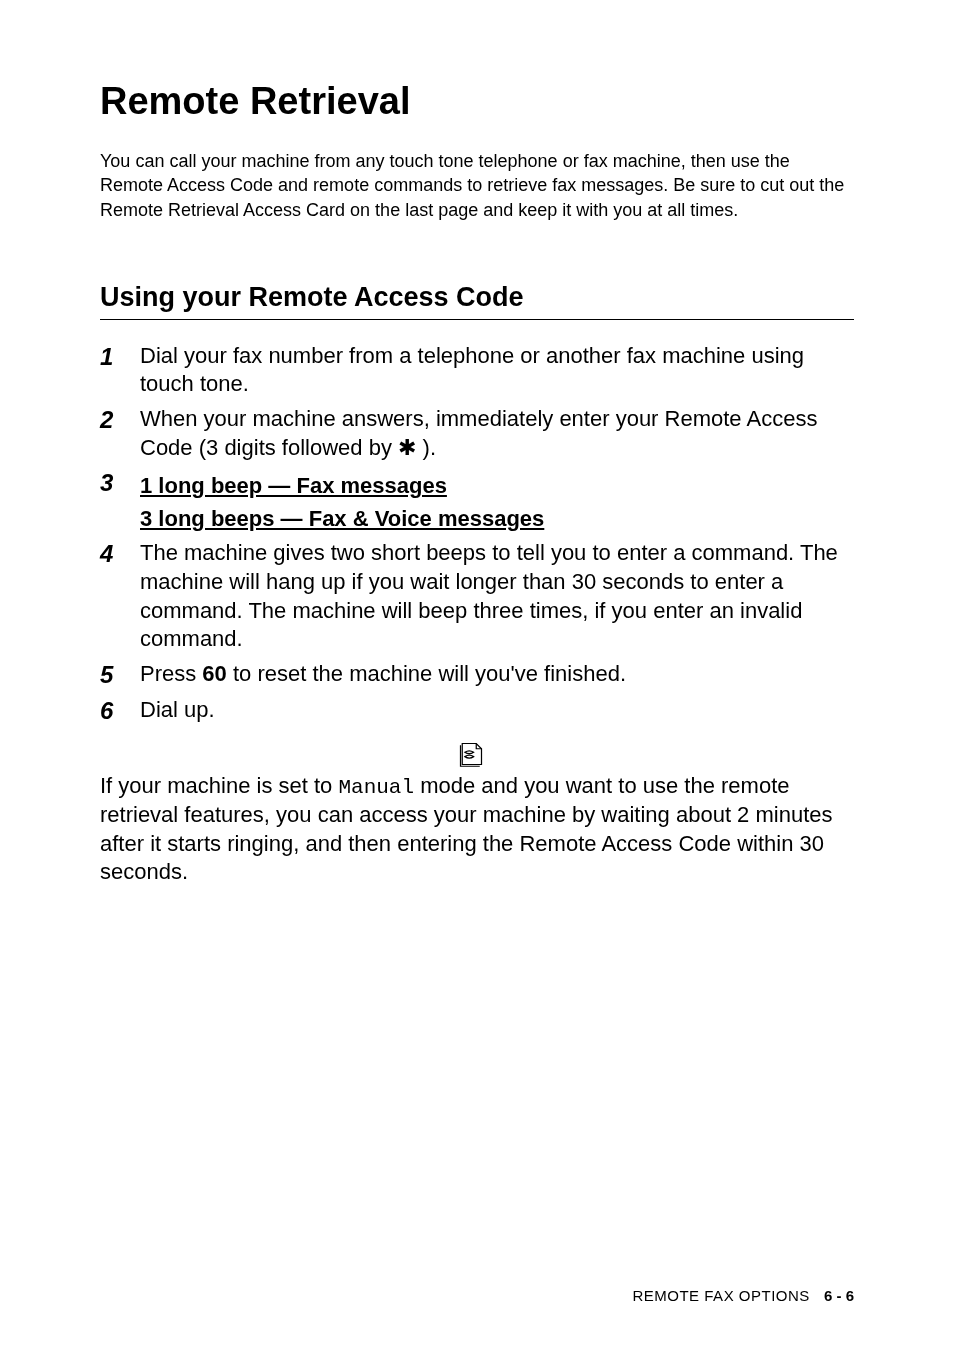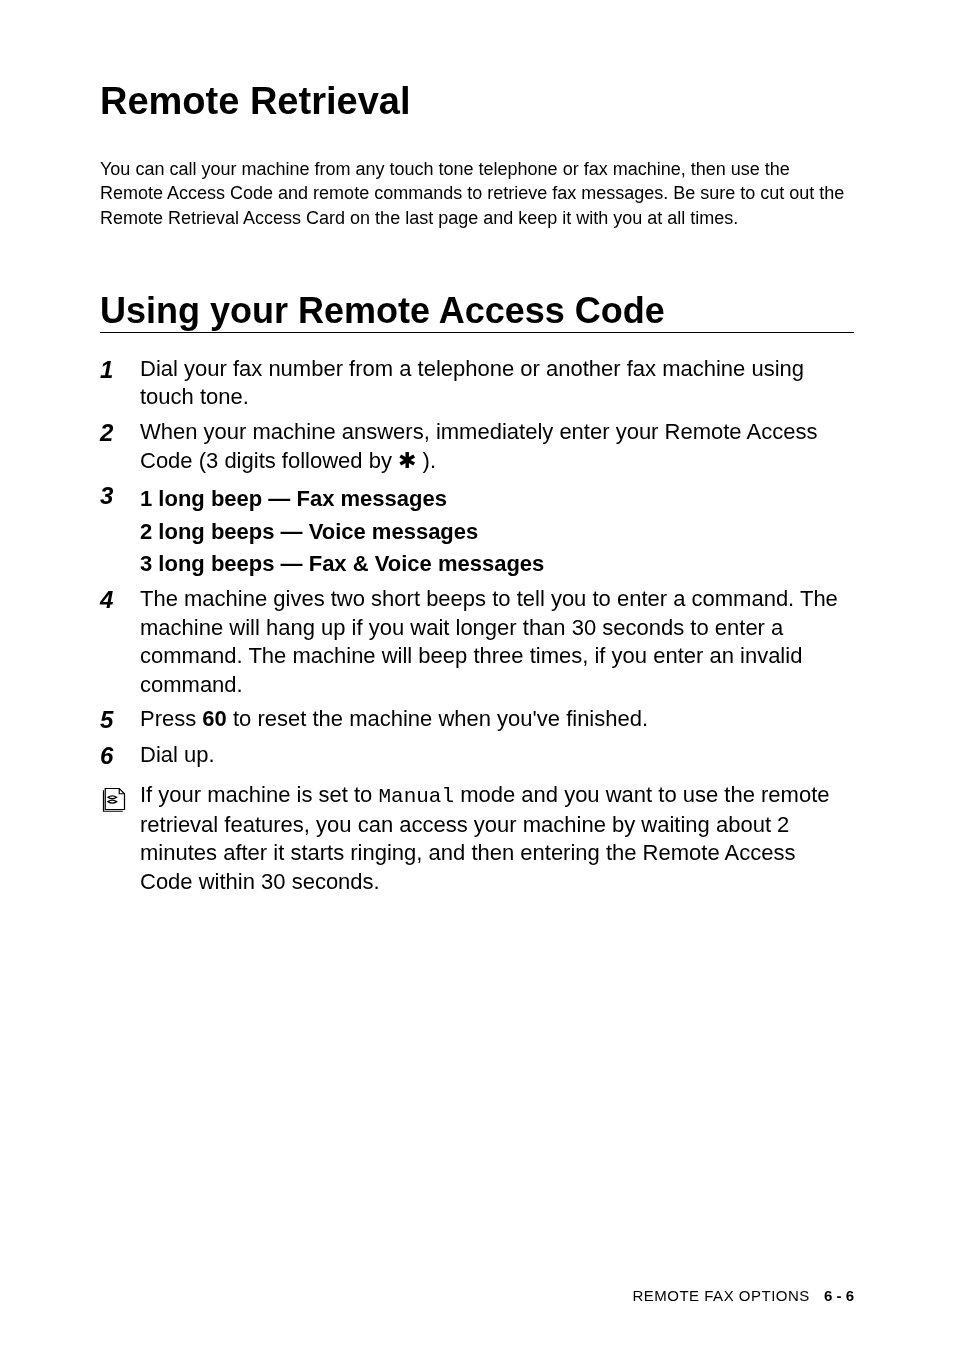--- a/index.html
+++ b/index.html
@@ -12,30 +12,31 @@
       width: 954px;
       height: 1352px;
       background: #ffffff;
       padding: 80px 100px 40px 100px;
       position: relative;
       color: #000000;
     }
     .heading1 {
       font-size: 38px;
       font-weight: bold;
-      margin-bottom: 34px;
+      margin-bottom: 26px;
     }
     .intro-text {
       font-size: 18px;
       line-height: 1.35;
       margin-bottom: 60px;
     }
     .heading2 {
-      font-size: 36px;
+      font-size: 27px;
       font-weight: bold;
+      padding-bottom: 6px;
       border-bottom: 1.5px solid #000000;
       margin-bottom: 22px;
     }
     .step-list {
       list-style: none;
     }
     .step-item {
       display: flex;
       align-items: flex-start;
       margin-bottom: 6px;
@@ -50,36 +51,38 @@
     }
     .step-content {
       font-size: 22px;
       line-height: 1.3;
       flex: 1;
     }
     .beep-line {
       font-weight: bold;
       margin-top: 4px;
       display: block;
+      text-decoration: underline;
     }
     .bold-inline {
       font-weight: bold;
     }
     .star-symbol {
       font-family: Arial, sans-serif;
     }
     .mono {
       font-family: "Courier New", Courier, monospace;
       font-size: 21px;
     }
     .note-block {
       display: flex;
-      align-items: flex-start;
+      align-items: center;
       margin-top: 10px;
       margin-left: 0;
+      flex-direction: column;
     }
     .note-icon {
       width: 40px;
       flex-shrink: 0;
       padding-top: 4px;
     }
     .note-icon svg {
       width: 28px;
       height: 28px;
     }
@@ -122,34 +125,33 @@
     <span class="step-number">2</span>
     <div class="step-content">
       <span>When your machine answers, immediately enter your Remote Access Code (3 digits followed by </span><span class="star-symbol">✱</span><span> ).</span>
     </div>
   </li>
 
   <li class="step-item">
     <span class="step-number">3</span>
     <div class="step-content">
       <span class="beep-line">1 long beep — Fax messages</span>
-      <span class="beep-line">2 long beeps — Voice messages</span>
       <span class="beep-line">3 long beeps — Fax &amp; Voice messages</span>
     </div>
   </li>
 
   <li class="step-item">
     <span class="step-number">4</span>
     <div class="step-content">The machine gives two short beeps to tell you to enter a command. The machine will hang up if you wait longer than 30 seconds to enter a command. The machine will beep three times, if you enter an invalid command.</div>
   </li>
 
   <li class="step-item">
     <span class="step-number">5</span>
     <div class="step-content">
-      <span>Press </span><span class="bold-inline">60</span><span> to reset the machine when you've finished.</span>
+      <span>Press </span><span class="bold-inline">60</span><span> to reset the machine will you've finished.</span>
     </div>
   </li>
 
   <li class="step-item">
     <span class="step-number">6</span>
     <div class="step-content">Dial up.</div>
   </li>
 
 </ol>
 

